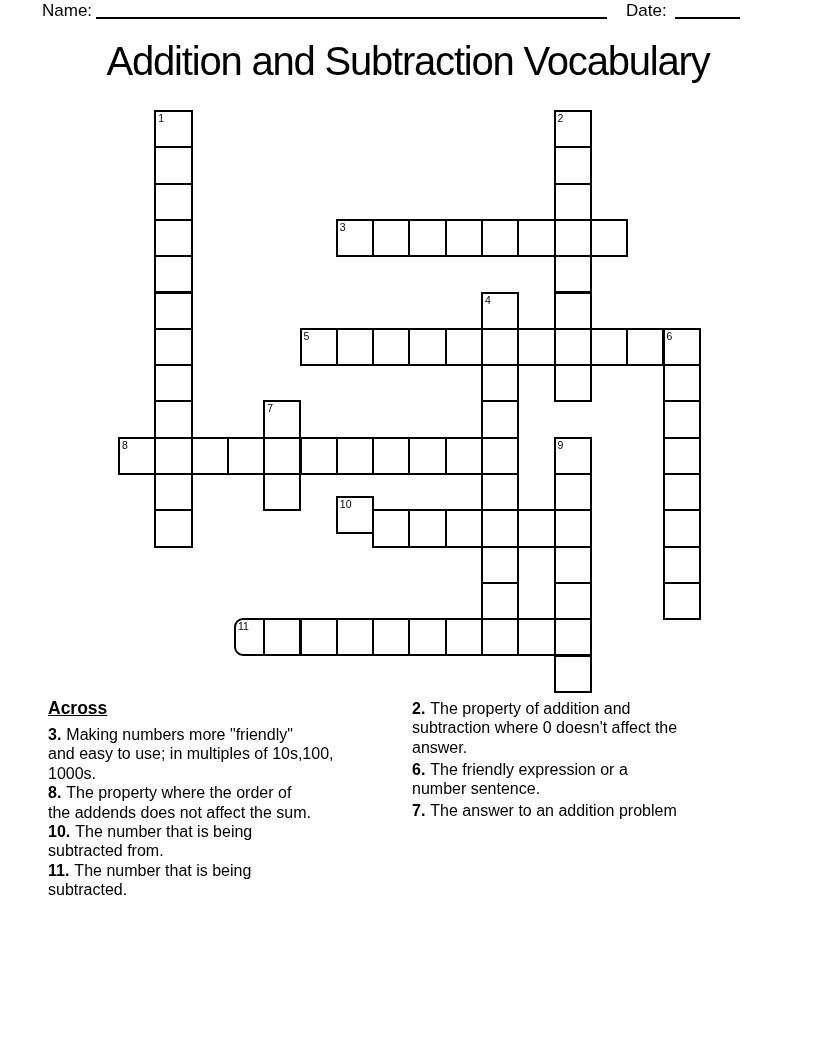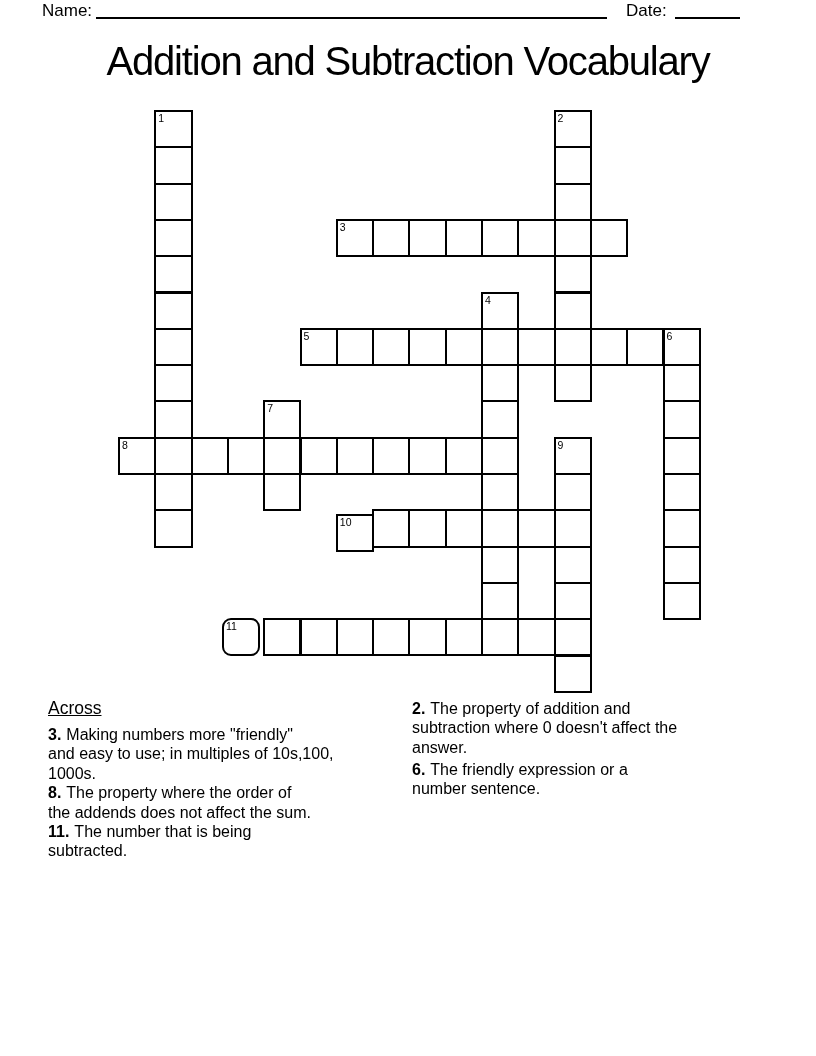--- a/index.html
+++ b/index.html
@@ -26,21 +26,21 @@
     border:2px solid #000;background:#fff;
   }
   .cell .num{
     position:absolute;left:2px;top:0;font-size:10.5px;line-height:13px;color:#000;
   }
   
   .clues{position:absolute;top:699px;font-size:16px;line-height:19.4px;}
   .clues.across{left:48px;width:400px;}
   .clues.down{left:412px;width:372px;}
   .clues h2{
-    font-size:17.5px;line-height:19px;margin:0 0 7px 0;font-weight:400;text-decoration:underline;
+    font-size:17.5px;line-height:19px;margin:0 0 7px 0;font-weight:700;text-decoration:underline;
   }
   .clue{margin:0;white-space:pre-line;}
   .clues.down .clue{margin:0 0 2.5px 0;}
   .clue b{margin-right:5px;}
 </style>
 </head>
 <body>
 
 <div class="page">
 
@@ -134,55 +134,58 @@
       <div class="cell" style="left: 326.7px; top: 326.7px;"></div>
       <div class="cell" style="left: 435.6px; top: 326.7px;">
         <span class="num">9</span>
       </div>
       <div class="cell" style="left: 435.6px; top: 363px;"></div>
       <div class="cell" style="left: 435.6px; top: 399.3px;"></div>
       <div class="cell" style="left: 435.6px; top: 435.6px;"></div>
       <div class="cell" style="left: 435.6px; top: 471.9px;"></div>
       <div class="cell" style="left: 435.6px; top: 508.2px;"></div>
       <div class="cell" style="left: 435.6px; top: 544.5px;"></div>
-      <div class="cell" style="left: 217.8px; top: 404px;">
+      <div class="cell" style="left: 217.8px; top: 386px;">
         <span class="num">10</span>
       </div>
       <div class="cell" style="left: 254.1px; top: 399.3px;"></div>
       <div class="cell" style="left: 290.4px; top: 399.3px;"></div>
       <div class="cell" style="left: 326.7px; top: 399.3px;"></div>
       <div class="cell" style="left: 399.3px; top: 399.3px;"></div>
-      <div class="cell" style="left: 104px; top: 508.2px; border-radius: 9px;">
+      <div class="cell" style="left: 116px; top: 508.2px; border-radius: 9px;">
         <span class="num">11</span>
       </div>
       <div class="cell" style="left: 145.2px; top: 508.2px;"></div>
       <div class="cell" style="left: 181.5px; top: 508.2px;"></div>
       <div class="cell" style="left: 217.8px; top: 508.2px;"></div>
       <div class="cell" style="left: 254.1px; top: 508.2px;"></div>
       <div class="cell" style="left: 290.4px; top: 508.2px;"></div>
       <div class="cell" style="left: 326.7px; top: 508.2px;"></div>
       <div class="cell" style="left: 399.3px; top: 508.2px;"></div>
     </div>
 
   <div class="clues across">
     <h2>Across</h2>
     <div class="list">
         <p class="clue"><b>3.</b><span>Making numbers more "friendly"
 and easy to use; in multiples of 10s,100,
 1000s.</span></p>
         <p class="clue"><b>8.</b><span>The property where the order of
 the addends does not affect the sum.</span></p>
+        <p class="clue"><b>10.</b><span>The number that is being
+subtracted from.</span></p>
         <p class="clue"><b>11.</b><span>The number that is being
 subtracted.</span></p>
       </div>
   </div>
 
   <div class="clues down">
     <div class="list">
         <p class="clue"><b>2.</b><span>The property of addition and
 subtraction where 0 doesn't affect the
 answer.</span></p>
         <p class="clue"><b>6.</b><span>The friendly expression or a
 number sentence.</span></p>
+        <p class="clue"><b>7.</b><span>The answer to an addition problem</span></p>
       </div>
   </div>
 
 </div>
 
 </body></html>

